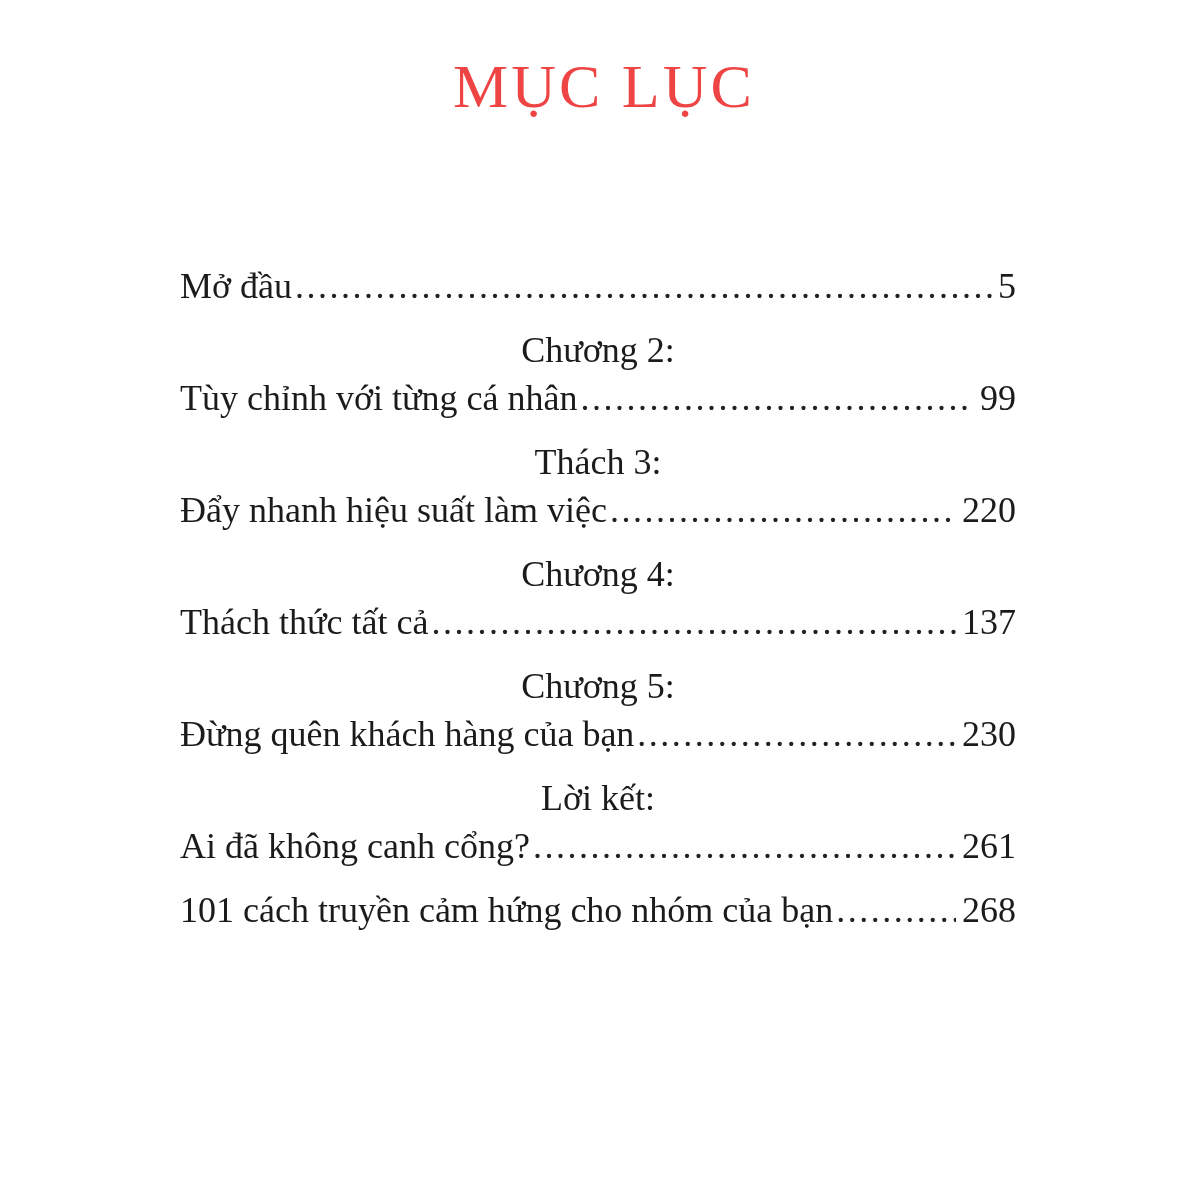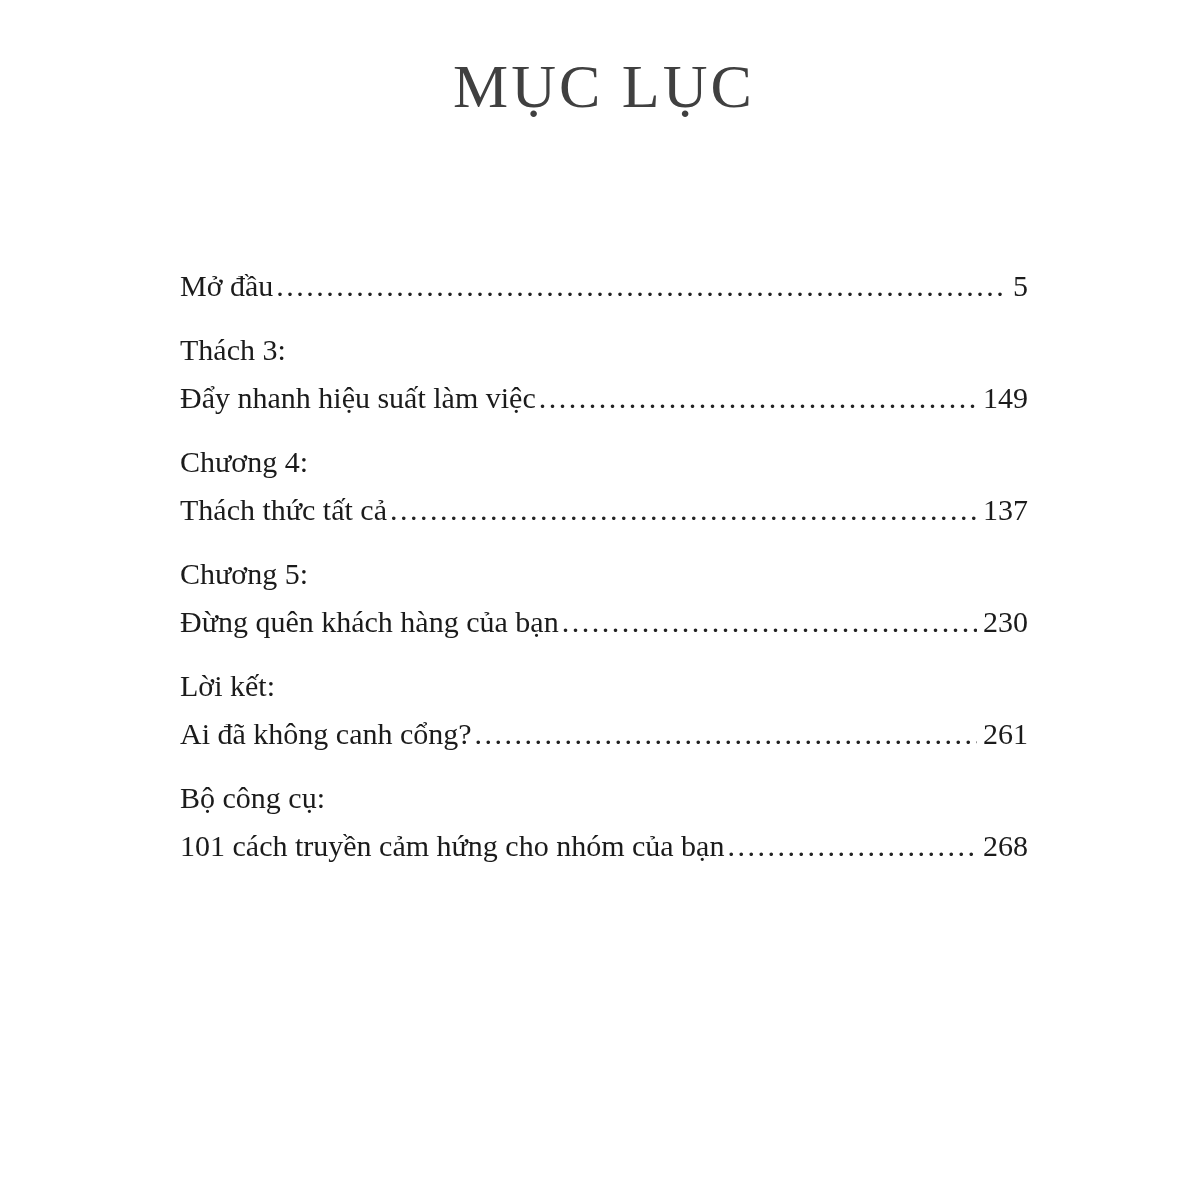--- a/index.html
+++ b/index.html
@@ -18,26 +18,27 @@
     padding: 52px 172px 0 180px;
     overflow: hidden;
   }
   .toc-title {
     margin: 0 0 142px 0;
     text-align: center;
     font-size: 62px;
     line-height: 68px;
     font-weight: normal;
     letter-spacing: 3px;
-    color: #404040;
+    color: #ef4444;
   }
   .entry {
-    margin: 0 0 16px 0;
-    font-size: 30px;
+    margin: 0 12px 16px 0;
+    font-size: 36px;
     line-height: 48px;
+    text-align: center;
   }
   .entry-label {
     white-space: nowrap;
   }
   .entry-row {
     display: flex;
     align-items: baseline;
     width: 100%;
   }
   .entry-title {
@@ -70,27 +71,35 @@
 
   <div class="entry">
     <div class="entry-row">
       <span class="entry-title">Mở đầu</span>
       <span class="dots"></span>
       <span class="page-num">5</span>
     </div>
   </div>
 
 
+  <div class="entry">
+    <div class="entry-label">Chương 2:</div>
+    <div class="entry-row">
+      <span class="entry-title">Tùy chỉnh với từng cá nhân</span>
+      <span class="dots"></span>
+      <span class="page-num">99</span>
+    </div>
+  </div>
 
   <div class="entry">
     <div class="entry-label">Thách 3:</div>
     <div class="entry-row">
       <span class="entry-title">Đẩy nhanh hiệu suất làm việc</span>
       <span class="dots"></span>
-      <span class="page-num">149</span>
+      <span class="page-num">220</span>
     </div>
   </div>
 
   <div class="entry">
     <div class="entry-label">Chương 4:</div>
     <div class="entry-row">
       <span class="entry-title">Thách thức tất cả</span>
       <span class="dots"></span>
       <span class="page-num">137</span>
     </div>
@@ -108,21 +117,20 @@
   <div class="entry">
     <div class="entry-label">Lời kết:</div>
     <div class="entry-row">
       <span class="entry-title">Ai đã không canh cổng?</span>
       <span class="dots"></span>
       <span class="page-num">261</span>
     </div>
   </div>
 
   <div class="entry">
-    <div class="entry-label">Bộ công cụ:</div>
     <div class="entry-row">
       <span class="entry-title">101 cách truyền cảm hứng cho nhóm của bạn</span>
       <span class="dots"></span>
       <span class="page-num">268</span>
     </div>
   </div>
 
 </div>
 
 </body></html>

